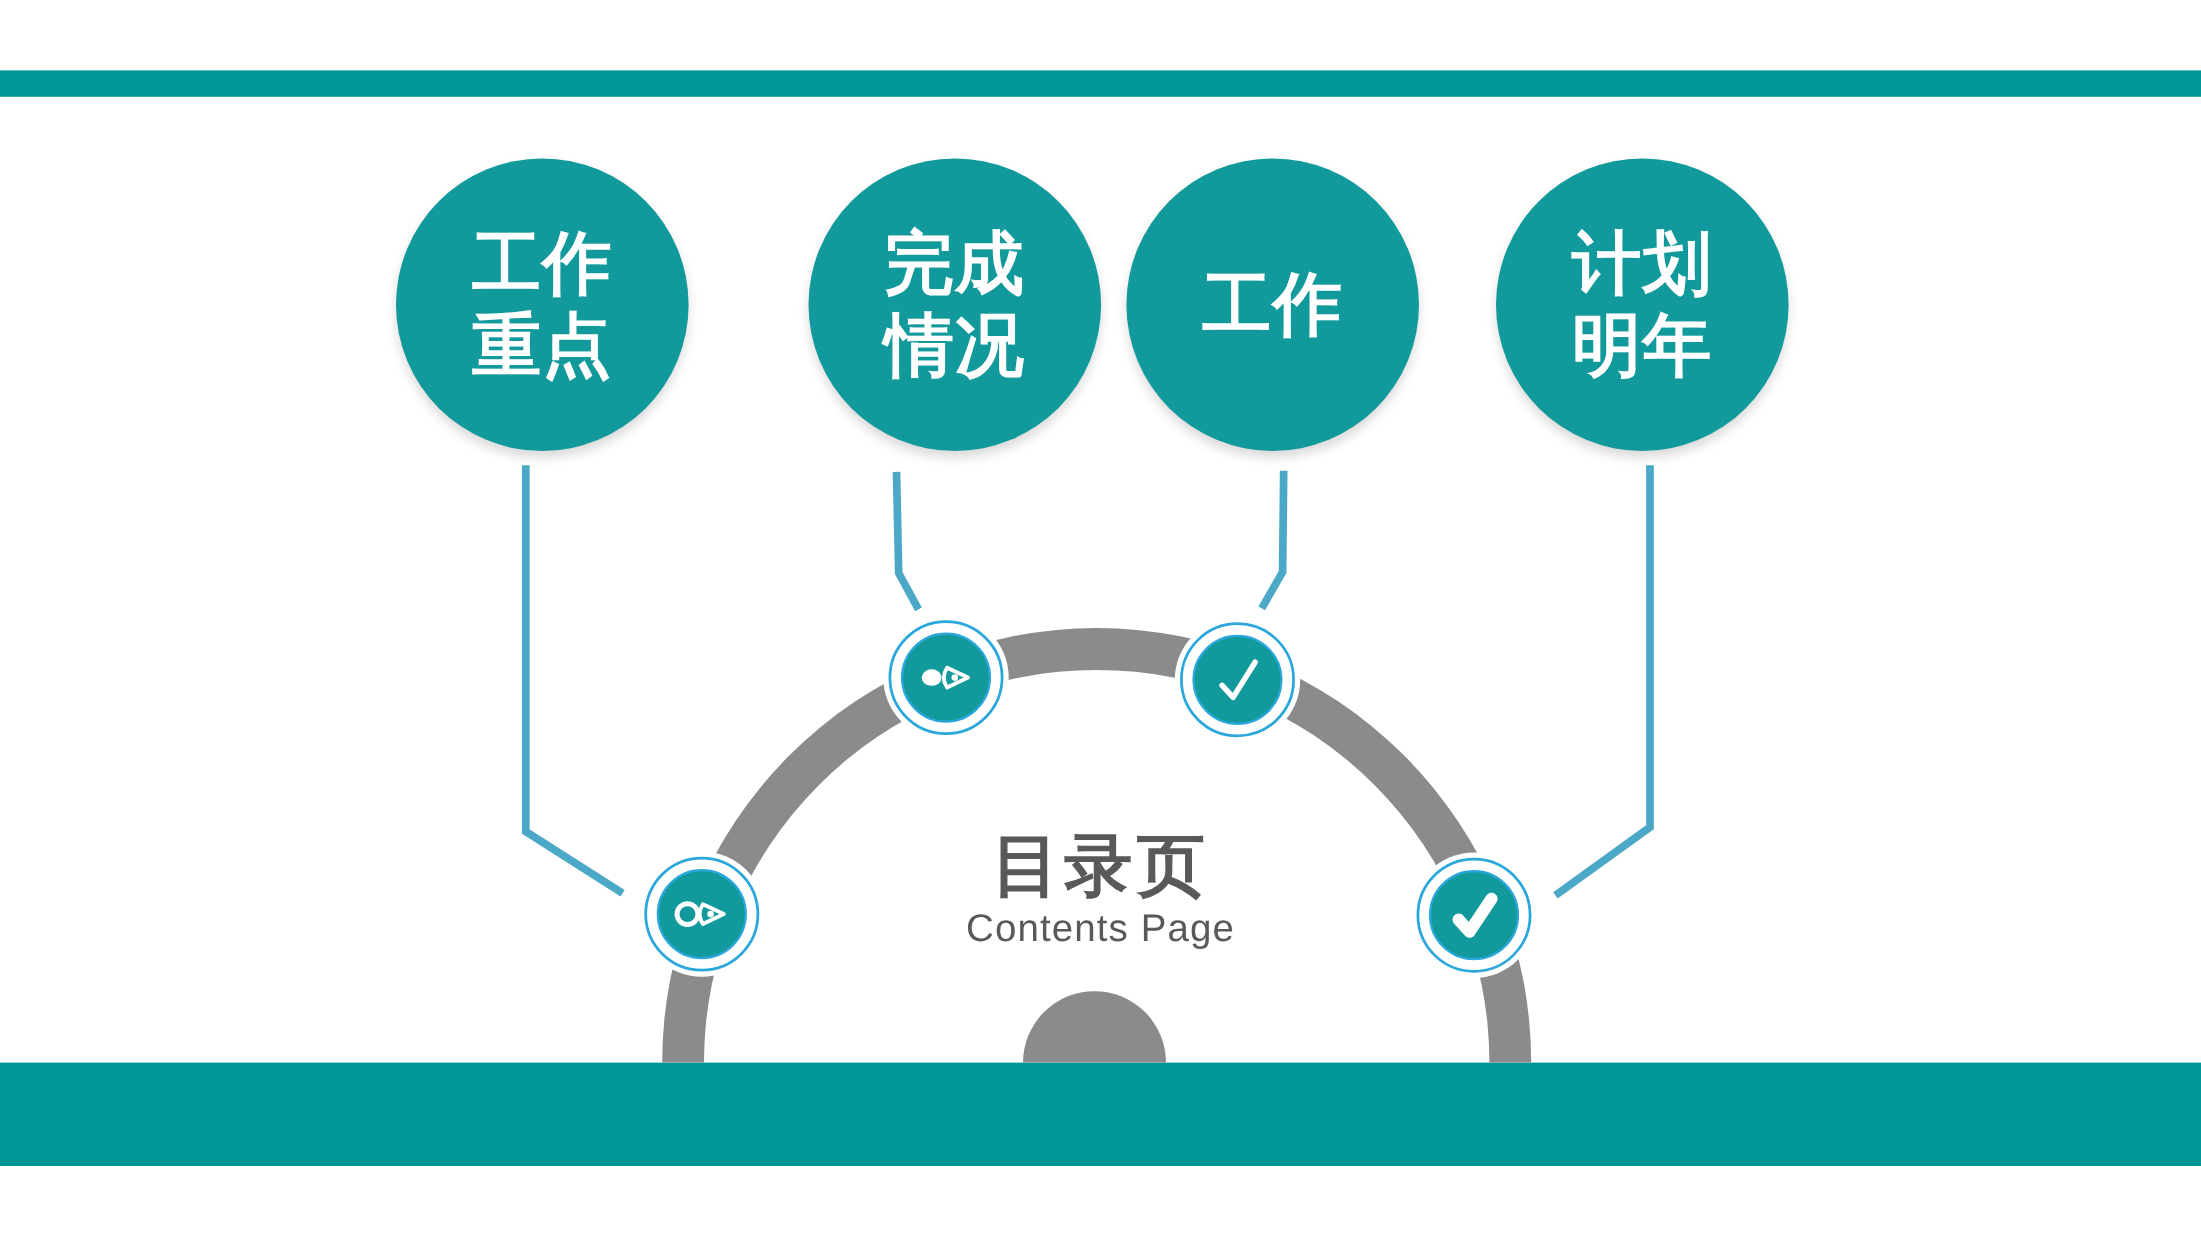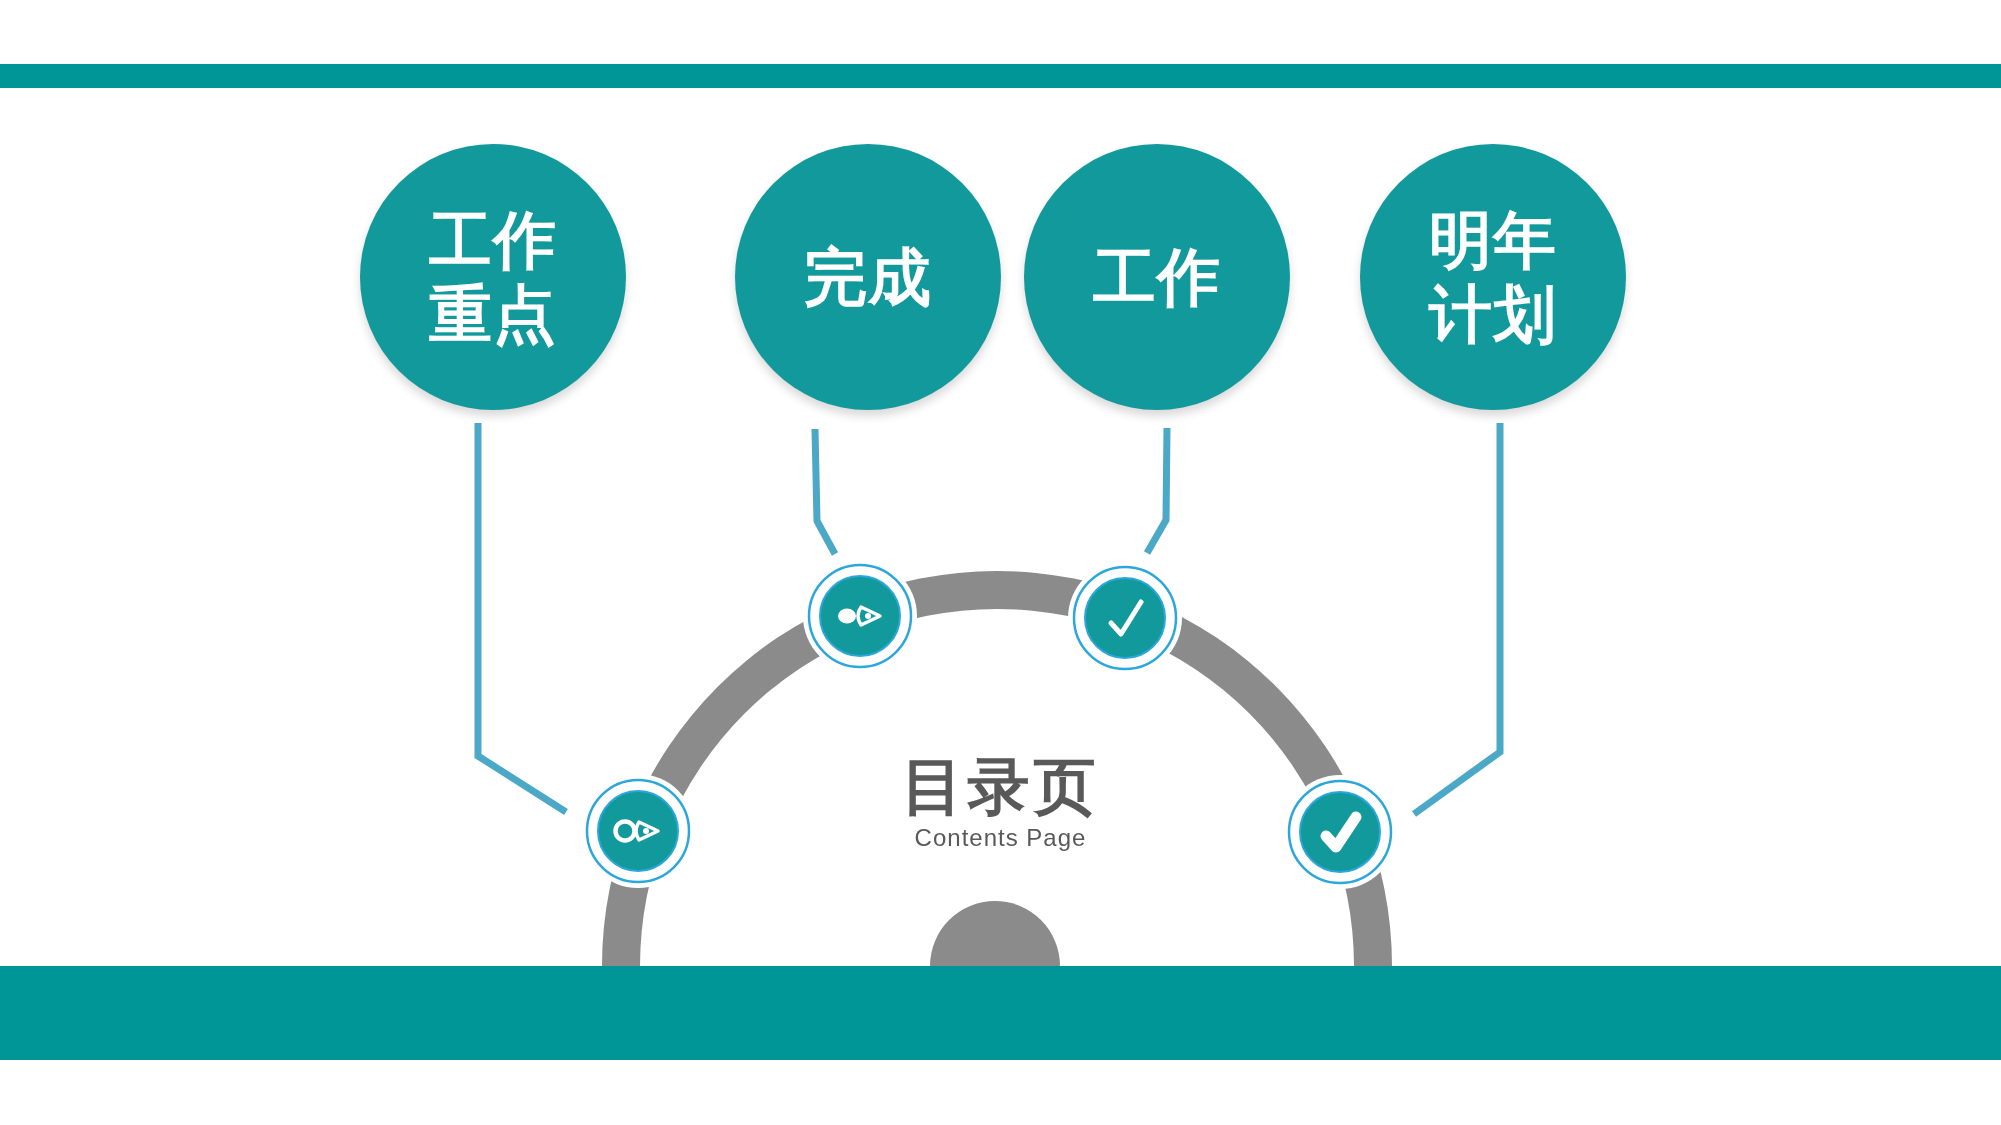--- a/index.html
+++ b/index.html
@@ -54,21 +54,21 @@
     color: #595959;
   }
   .center-text.title {
     top: 745px;
     font-size: 62px;
     font-weight: bold;
     letter-spacing: 4px;
   }
   .center-text.subtitle {
     top: 824px;
-    font-size: 24px;
+    font-size: 35px;
     font-weight: normal;
     letter-spacing: 1px;
   }
 </style>
 </head>
 <body>
 
 <div class="stage">
 
   <div class="bar top"></div>
@@ -121,25 +121,26 @@
       <polyline points="-14,4 -4,15 16,-15" fill="none" stroke="#ffffff" stroke-width="11" stroke-linecap="round" stroke-linejoin="round"></polyline>
     </g>
   </svg>
 
   <div class="big-circle" style="left:360px; top:144px;">
     <span>工作</span>
     <span>重点</span>
   </div>
   <div class="big-circle" style="left:735px; top:144px;">
     <span>完成</span>
+    <span>情况</span>
   </div>
   <div class="big-circle" style="left:1024px; top:144px;">
     <span>工作</span>
   </div>
   <div class="big-circle" style="left:1360px; top:144px;">
+    <span>计划</span>
     <span>明年</span>
-    <span>计划</span>
   </div>
 
   <div class="center-text title">目录页</div>
   <div class="center-text subtitle">Contents Page</div>
 
 </div>
 
 </body></html>

